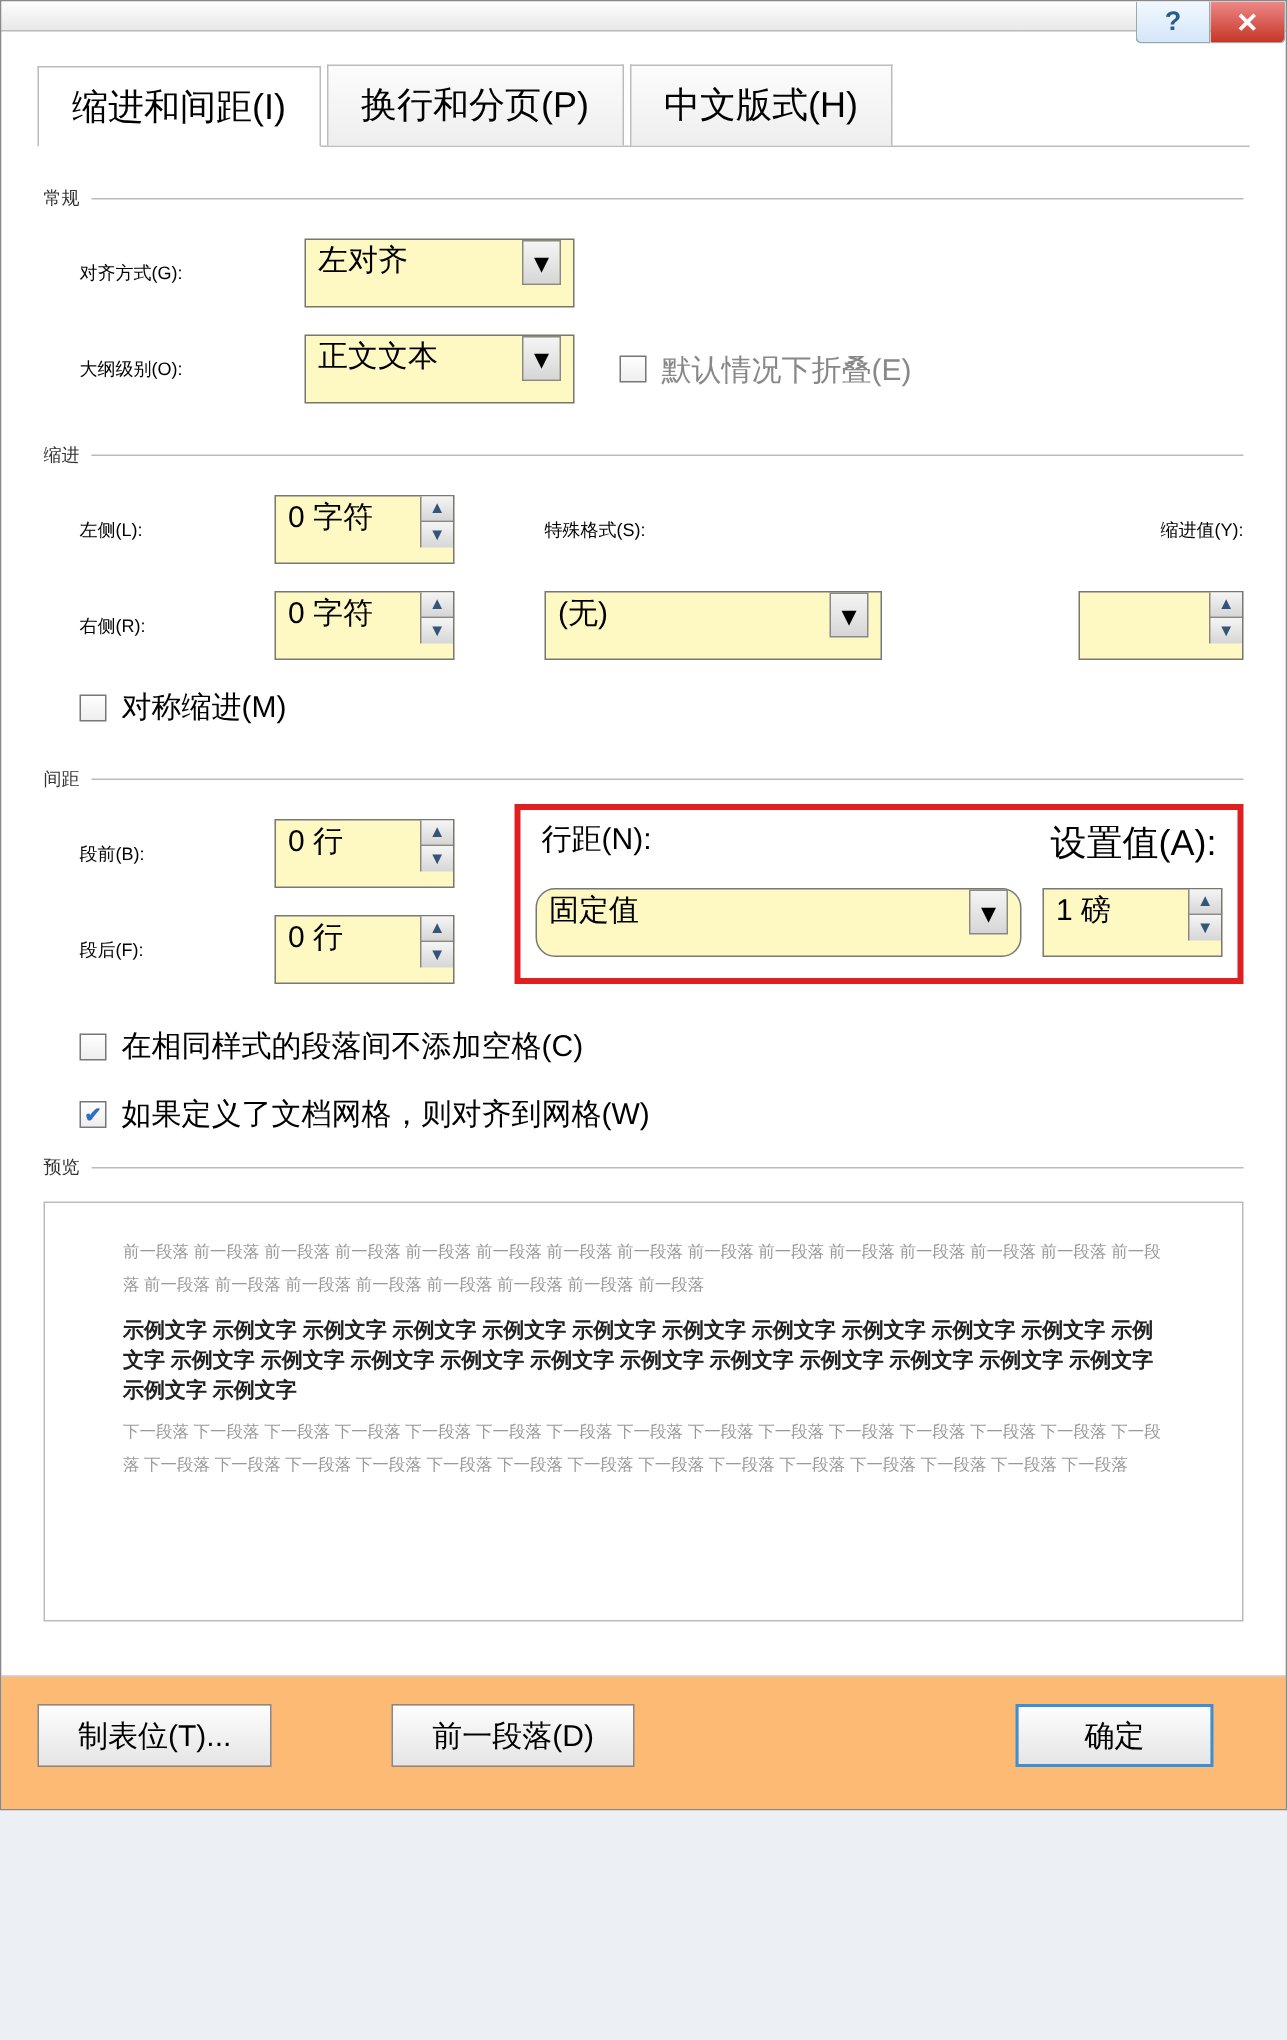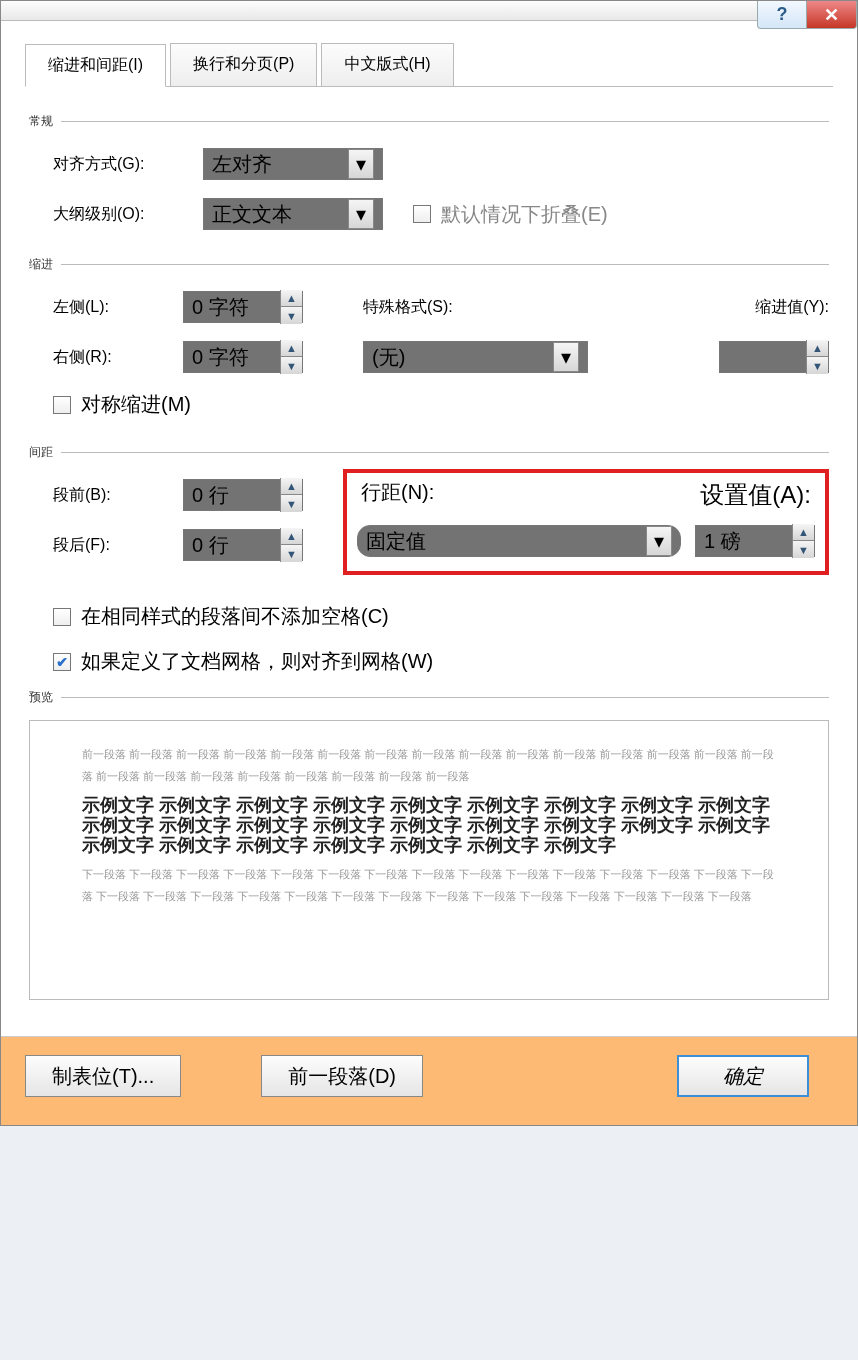--- a/index.html
+++ b/index.html
@@ -6,45 +6,45 @@
 body { margin: 0; background: #eceff4; width: 858px; }
 .window { width: 858px; background: #f5f5f5; border: 1px solid #888; }
 .titlebar { height: 20px; background: linear-gradient(#fdfdfd, #e8e8e8); display: flex; align-items: center; padding: 0 6px; border-bottom: 1px solid #bbb; position: relative; justify-content: flex-end; }
 .titlebar .title { font-size: 16px; color: #222; }
 .titlebar .controls { position: absolute; right: 0; top: 0; display: flex; }
 .tb-btn { width: 50px; height: 28px; display: flex; align-items: center; justify-content: center; border: 1px solid #9aa; border-top: none; font-size: 18px; font-weight: bold; }
 .tb-help { background: linear-gradient(#f2f8ff, #d4e6f7); color: #2a5c8a; border-radius: 0 0 0 4px; }
 .tb-close { background: linear-gradient(#e88, #c53727); color: #fff; border-radius: 0 0 4px 0; border-left: none; }
 .content { padding: 22px 24px 6px; background: #fff; }
 .tabs { display: flex; border-bottom: 1px solid #bbb; }
-.tab { padding: 10px 22px; font-size: 16px; border: 1px solid #bbb; border-bottom: none; background: linear-gradient(#fcfcfc, #eee); margin-right: 4px; cursor: pointer; }
+.tab { padding: 10px 22px; font-size: 24px; border: 1px solid #bbb; border-bottom: none; background: linear-gradient(#fcfcfc, #eee); margin-right: 4px; cursor: pointer; }
 .tab.active { background: #fff; position: relative; top: 1px; border-bottom: 1px solid #fff; }
 .tabbody { padding: 10px 4px 0; }
 .group { margin: 16px 0 26px; }
 .grouptitle { font-size: 12px; color: #333; display: flex; align-items: center; }
 .grouptitle::after { content:""; flex:1; border-top:1px solid #bbb; margin-left: 8px; }
 .row { display: flex; align-items: center; margin-top: 18px; padding-left: 24px; }
-.lbl { font-size: 16px; width: 150px; }
-.combo, .spin, .textin { border: 1px solid #777; background: #737373; height: 32px; display: flex; align-items: center; font-size: 20px; }
+.lbl { font-size: 12px; width: 150px; }
+.combo, .spin, .textin { border: 1px solid #777; background: #fef9c3; height: 46px; display: flex; font-size: 20px; }
 .combo { width: 180px; padding: 0 8px; justify-content: space-between; }
 .combo-w { width: 225px; }
 .dd { width: 26px; height: 30px; background: linear-gradient(#f5f5f5,#d6d6d6); border: 1px solid #888; display:flex; align-items:center; justify-content:center; }
 .spin { width: 120px; padding: 0 0 0 8px; justify-content: space-between; }
 .spinbtns { display:flex; flex-direction:column; width:22px; }
 .sp { height: 17px; background: linear-gradient(#f5f5f5,#d6d6d6); border-left:1px solid #888; display:flex; align-items:center; justify-content:center; font-size:11px; color:#357; }
 .sp:first-child { border-bottom:1px solid #888; }
 .chkrow { display:flex; align-items:center; margin-top: 18px; padding-left: 24px; font-size: 20px; }
 .chk { width: 18px; height: 18px; border: 1px solid #777; background: linear-gradient(#fff,#eee); margin-right: 10px; display:flex; align-items:center; justify-content:center; font-size:14px; }
 .chk.checked::before { content:"✔"; color:#2a6fc9; font-weight:bold; }
 .spacer { flex: 1; }
 .col2 { margin-left: 60px; }
 .redbox { border: 4px solid #e02020; padding: 6px 10px 14px; margin: 8px 0 10px 0; }
 .preview { margin: 14px 0 30px; padding-left: 0; }
 .previewbox { border: 1px solid #bbb; background: #fff; padding: 22px 52px; min-height: 280px; font-size: 11px; line-height: 22px; color: #999; }
-.previewbox .bold { color:#222; font-weight: bold; font-size: 18px; line-height: 20px; margin: 8px 0; }
+.previewbox .bold { color:#222; font-weight: bold; font-size: 14px; line-height: 20px; margin: 8px 0; }
 .footer { display:flex; padding: 18px 24px 28px; background:#fdba74; border-top: 1px solid #ccc; }
 .btn { height: 42px; padding: 0 26px; font-size: 20px; background: linear-gradient(#fdfdfd,#e5e5e5); border: 1px solid #888; cursor:pointer; display:flex; align-items:center; }
 .btn.primary { border: 2px solid #3a8fd6; }
 .special-row { display:flex; align-items:center; margin-top:18px; }
 </style>
 </head>
 <body>
 
 <div class="window">
   <div class="titlebar">
@@ -211,18 +211,18 @@
 
   <div class="footer">
     <div class="btn">
         <span>制表位(T)...</span>
       </div>
     <div style="width:80px;"></div>
     <div class="btn">
         <span>前一段落(D)</span>
       </div>
     <span class="spacer"></span>
-    <div class="btn primary" style="padding:12px 44px;font-style:italic;">
+    <div class="btn primary" style="padding:12px 44px;">
         <span>确定</span>
       </div>
     <div style="width:24px;"></div>
   </div>
 </div>
 
 </body></html>

